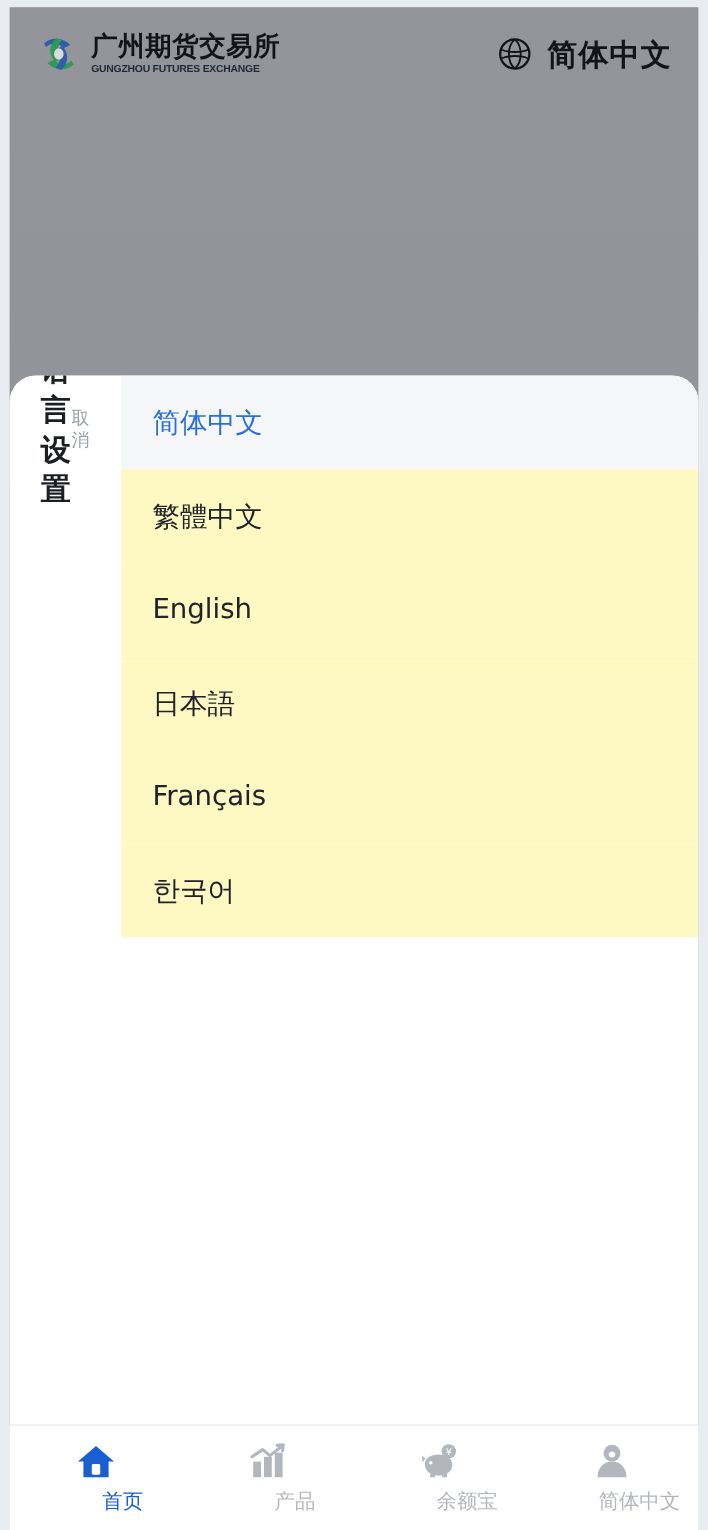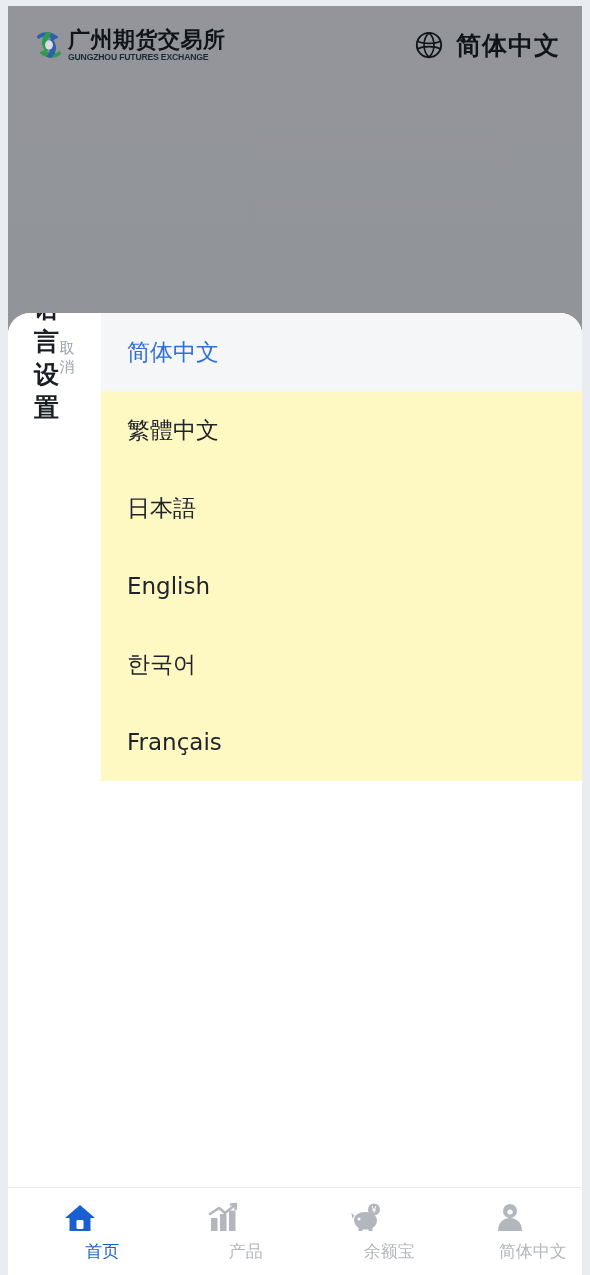--- a/index.html
+++ b/index.html
@@ -26,21 +26,21 @@
   }
 
   
   #topbar {
     position:absolute; left:0; top:0; right:0;
     height:78px;
     display:flex; align-items:center; justify-content:space-between;
     padding:0 22px 0 22px;
   }
 
-  .brand { display:flex; align-items:center; gap:0; }
+  .brand { display:flex; align-items:center; gap:8px; }
   .brand-mark { width:38px; height:38px; flex:0 0 38px; display:block; }
   .brand-text { display:flex; flex-direction:column; justify-content:center; line-height:1; }
   .brand-cn {
     font-size:22px; font-weight:bold; color:#101418;
     letter-spacing:0.5px;
     font-family:"DejaVu Sans","Liberation Sans",sans-serif;
   }
   .brand-en {
     font-size:8.5px; font-weight:bold; color:#1d2a35;
     letter-spacing:-0.2px; margin-top:2px;
@@ -173,24 +173,24 @@
   <div id="sheet">
 
     <div id="sheet-header">
       <span id="sheet-title">语言设置</span>
       <span id="sheet-cancel">取消</span>
     </div>
 
     <div id="lang-list">
         <div class="lang-row selected">简体中文</div>
         <div class="lang-row">繁體中文</div>
+        <div class="lang-row">English</div>
         <div class="lang-row">日本語</div>
-        <div class="lang-row">English</div>
+        <div class="lang-row">Français</div>
         <div class="lang-row">한국어</div>
-        <div class="lang-row">Français</div>
       </div>
   </div>
 
   <div id="tabbar">
       <div class="tab active">
         <span class="tab-icon"><svg viewBox="0 0 34 34" width="34" height="34">
             <path d="M17 4 L32 17 L27.5 17 L27.5 30 L6.5 30 L6.5 17 L2 17 Z" fill="#1a5fd0"></path>
             <rect x="13.5" y="19" width="7" height="9" rx="1.2" fill="#ffffff"></rect>
           </svg></span>
         <span class="tab-label">首页</span>

